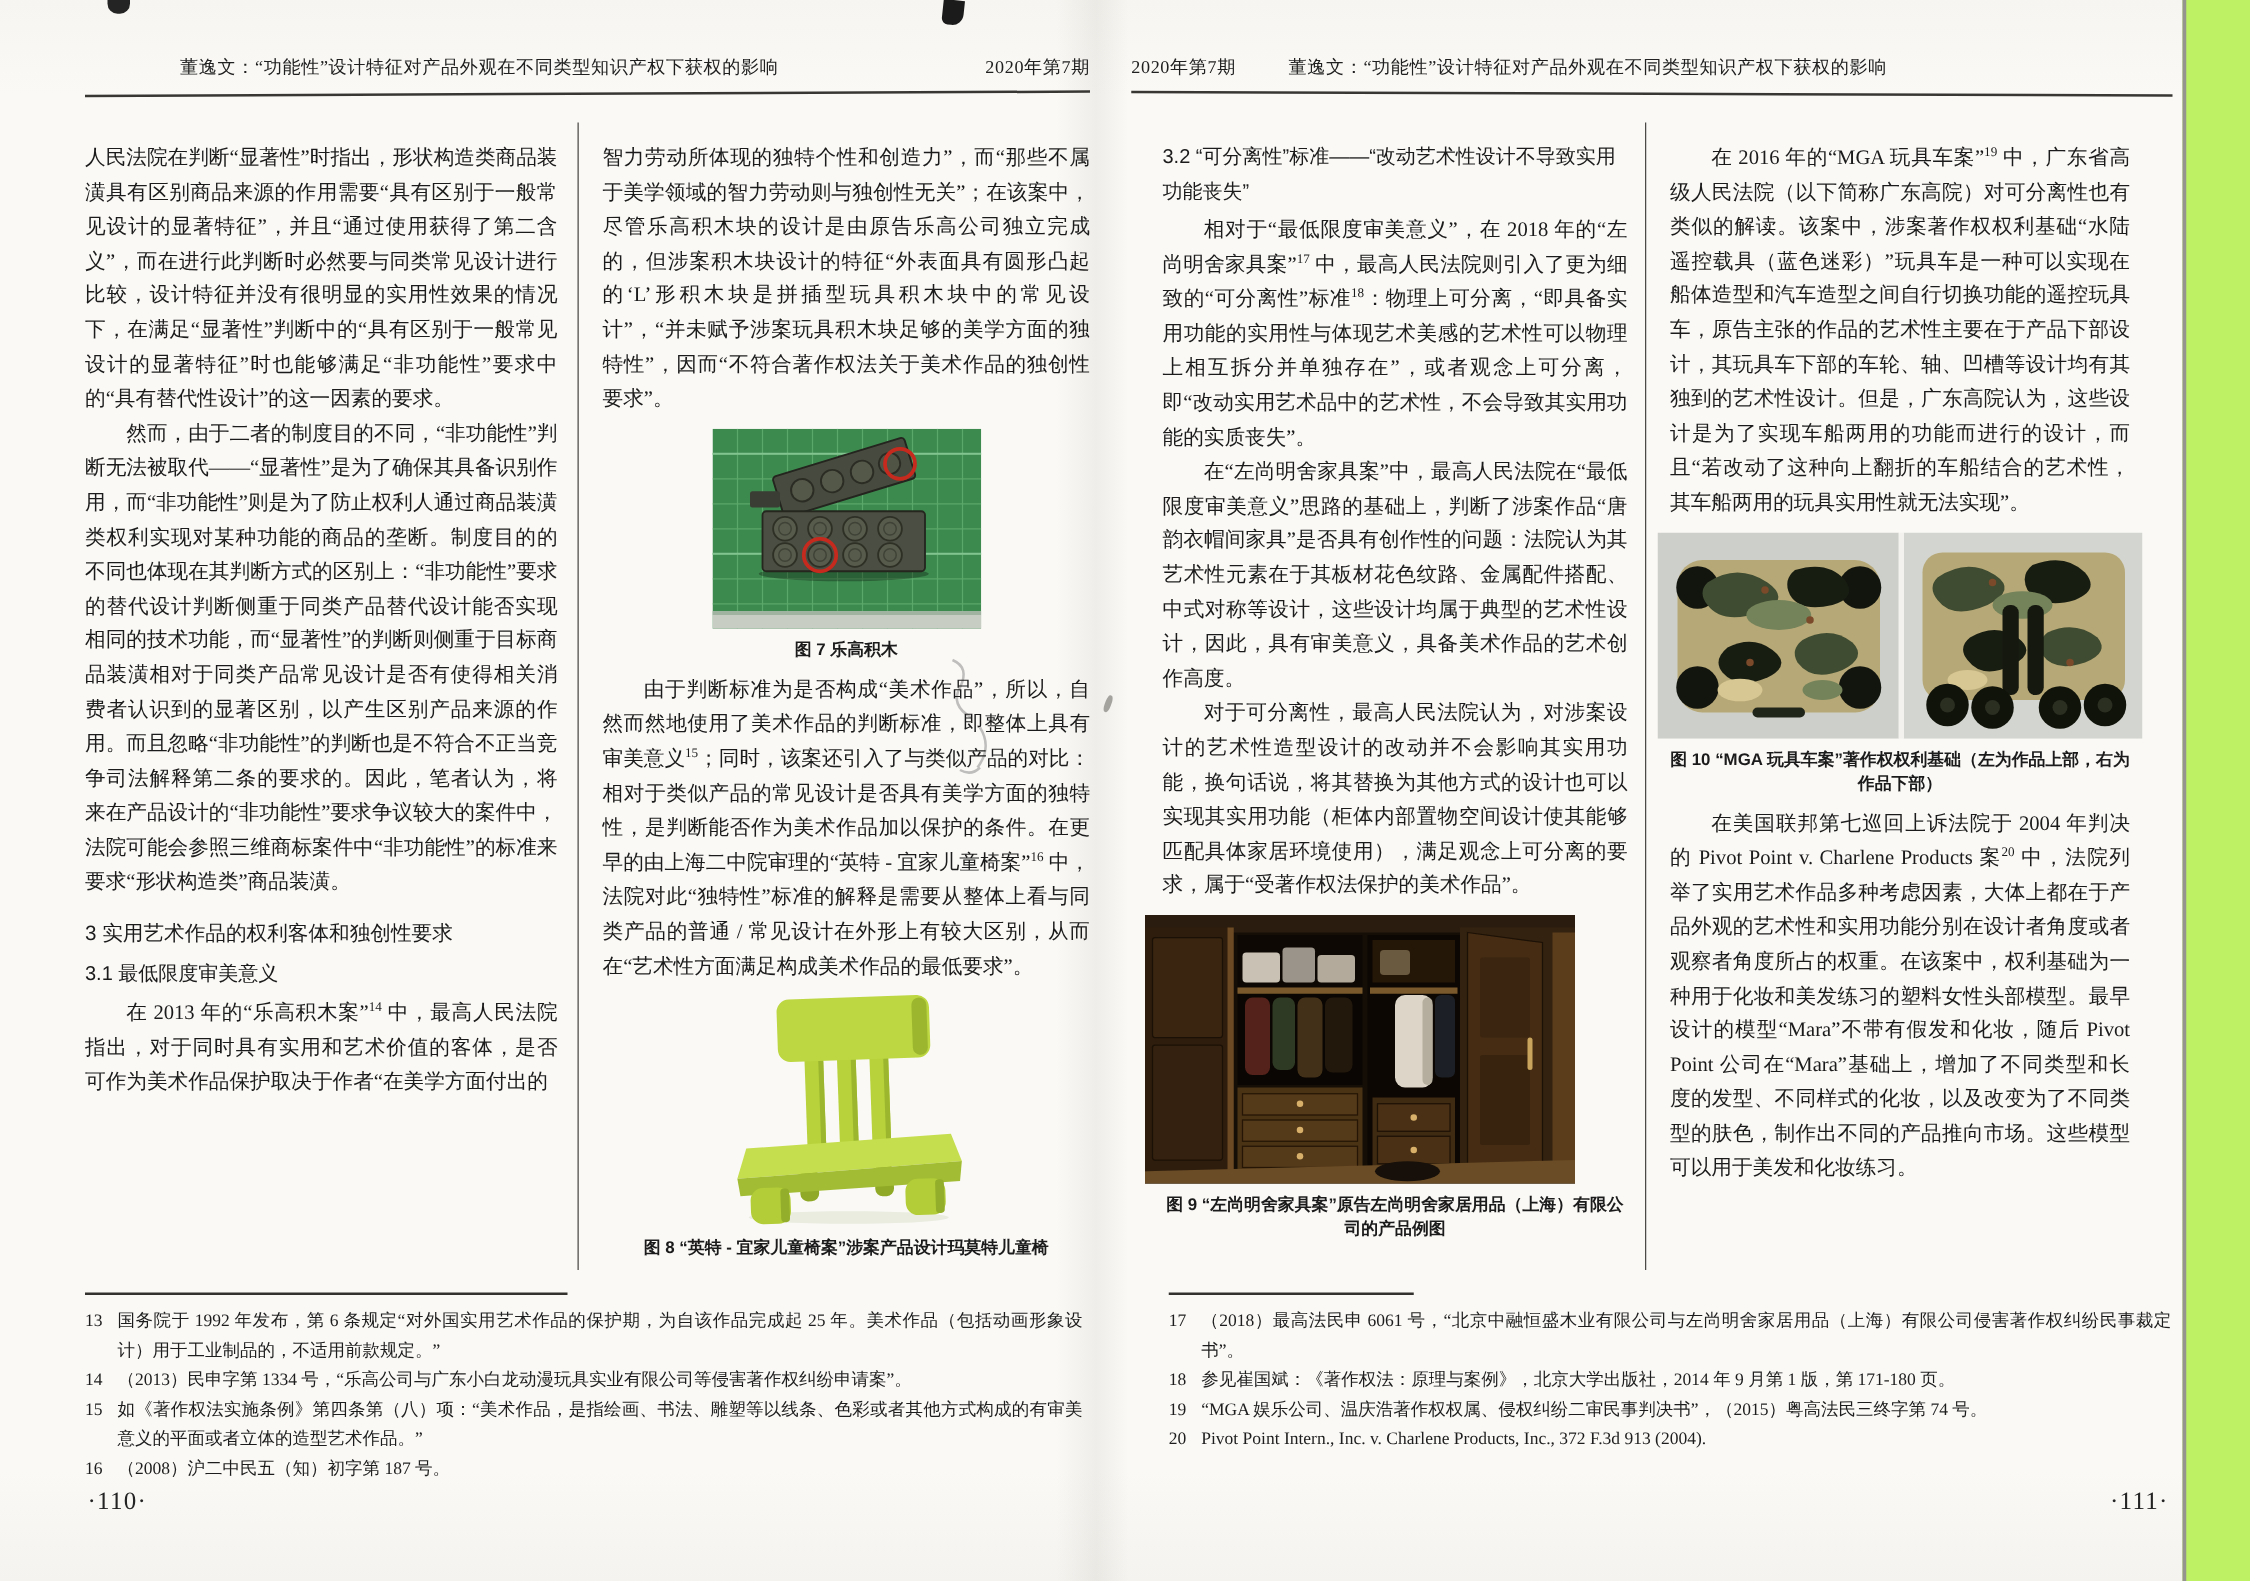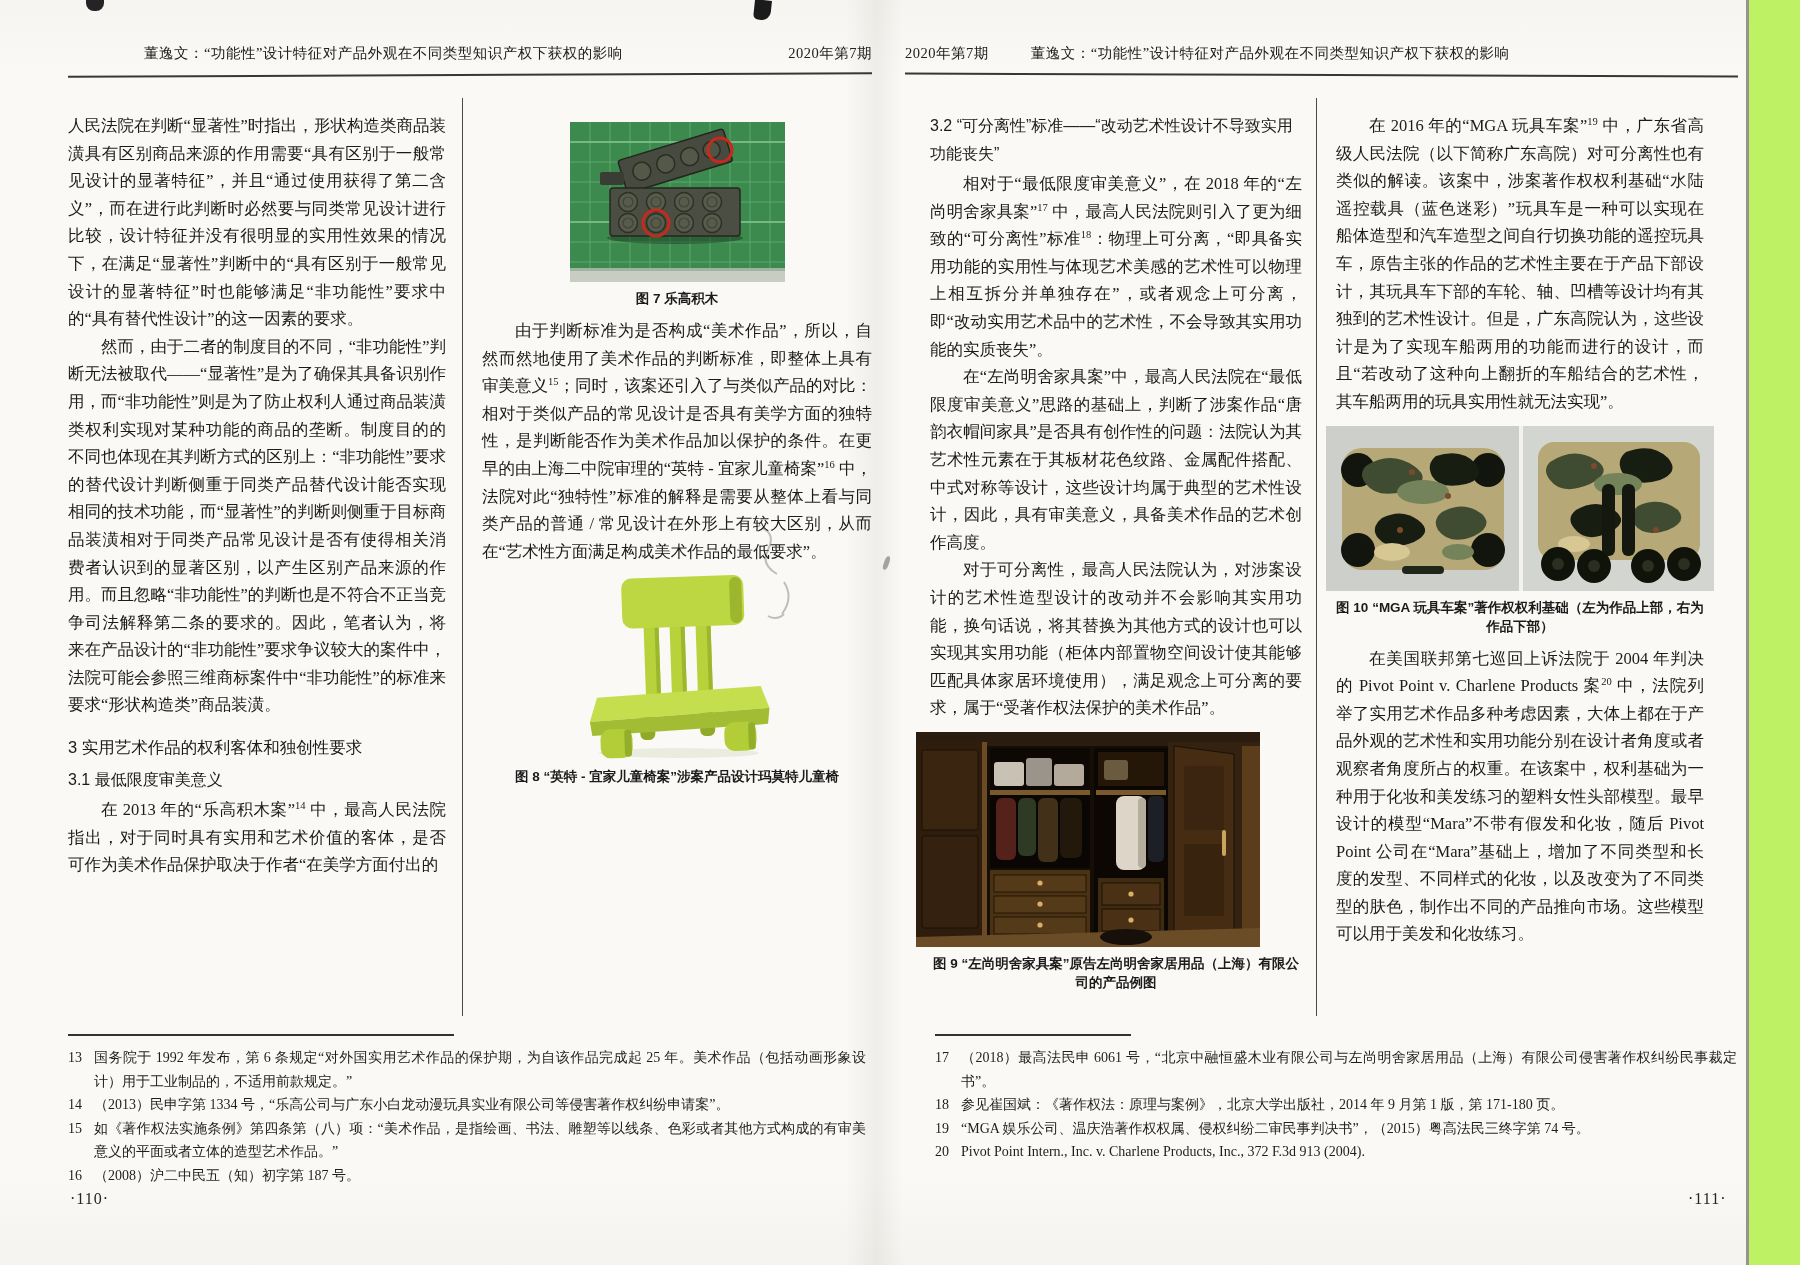--- a/index.html
+++ b/index.html
@@ -53,21 +53,21 @@
   .fnsep{position:absolute;height:2px;background:#33322f;}
   .fnsep.left{left:68px;top:1034px;width:386px;}
   .fnsep.right{left:935px;top:1034px;width:196px;}
   .footnotes{position:absolute;top:1046px;font-size:14px;line-height:23.5px;text-align:justify;color:#1d1d1d;}
   .footnotes.left{left:68px;width:798px;}
   .footnotes.right{left:935px;width:802px;}
   .fn{display:flex;}
   .fn-num{flex:0 0 26px;}
   .fn-text{flex:1;}
 
-  .pagenum{position:absolute;top:1190px;font-size:16px;letter-spacing:1px;color:#242424;}
+  .pagenum{position:absolute;top:1190px;font-size:20px;letter-spacing:1px;color:#242424;}
   .pagenum.left{left:70px;}
   .pagenum.right{left:1688px;}
 </style>
 </head>
 <body>
 
 <div class="stage">
   <div class="paper"></div>
   <div class="page-edge"></div>
   <div class="fold-shadow"></div>
@@ -92,20 +92,21 @@
     <p class="cont">人民法院在判断“显著性”时指出，形状构造类商品装潢具有区别商品来源的作用需要“具有区别于一般常见设计的显著特征”，并且“通过使用获得了第二含义”，而在进行此判断时必然要与同类常见设计进行比较，设计特征并没有很明显的实用性效果的情况下，在满足“显著性”判断中的“具有区别于一般常见设计的显著特征”时也能够满足“非功能性”要求中的“具有替代性设计”的这一因素的要求。</p>
     <p>然而，由于二者的制度目的不同，“非功能性”判断无法被取代——“显著性”是为了确保其具备识别作用，而“非功能性”则是为了防止权利人通过商品装潢类权利实现对某种功能的商品的垄断。制度目的的不同也体现在其判断方式的区别上：“非功能性”要求的替代设计判断侧重于同类产品替代设计能否实现相同的技术功能，而“显著性”的判断则侧重于目标商品装潢相对于同类产品常见设计是否有使得相关消费者认识到的显著区别，以产生区别产品来源的作用。而且忽略“非功能性”的判断也是不符合不正当竞争司法解释第二条的要求的。因此，笔者认为，将来在产品设计的“非功能性”要求争议较大的案件中，法院可能会参照三维商标案件中“非功能性”的标准来要求“形状构造类”商品装潢。</p>
     <div class="sec-h">3  实用艺术作品的权利客体和独创性要求</div>
     <div class="sub-h">3.1  最低限度审美意义</div>
     <p>在 2013 年的“乐高积木案”<sup>14</sup> 中，最高人民法院指出，对于同时具有实用和艺术价值的客体，是否可作为美术作品保护取决于作者“在美学方面付出的</p>
   </div>
 
   <div class="vrule left"></div>
 
   <div class="col lcol2">
+    <p class="cont">智力劳动所体现的独特个性和创造力”，而“那些不属于美学领域的智力劳动则与独创性无关”；在该案中，尽管乐高积木块的设计是由原告乐高公司独立完成的，但涉案积木块设计的特征“外表面具有圆形凸起的‘L’形积木块是拼插型玩具积木块中的常见设计”，“并未赋予涉案玩具积木块足够的美学方面的独特性”，因而“不符合著作权法关于美术作品的独创性要求”。</p>
 
     <svg class="figure" width="215" height="160" viewBox="0 0 215 160">
       <rect width="215" height="160" fill="#3d8a4f"></rect>
       <g stroke="#5fab6e" stroke-width="1" opacity="0.9">
         <path d="M0 20H215M0 40H215M0 60H215M0 80H215M0 100H215M0 120H215M0 140H215" fill="none"></path>
         <path d="M20 0V160M40 0V160M60 0V160M80 0V160M100 0V160M120 0V160M140 0V160M160 0V160M180 0V160M200 0V160" fill="none"></path>
       </g>
       <path d="M0 20H215M0 100H215" stroke="#82c48f" stroke-width="1.6" fill="none"></path>
       <g transform="rotate(-17 105 38)">
         <rect x="50" y="22" width="110" height="34" rx="3" fill="#474a3e" stroke="#23251e" stroke-width="1.5"></rect>

